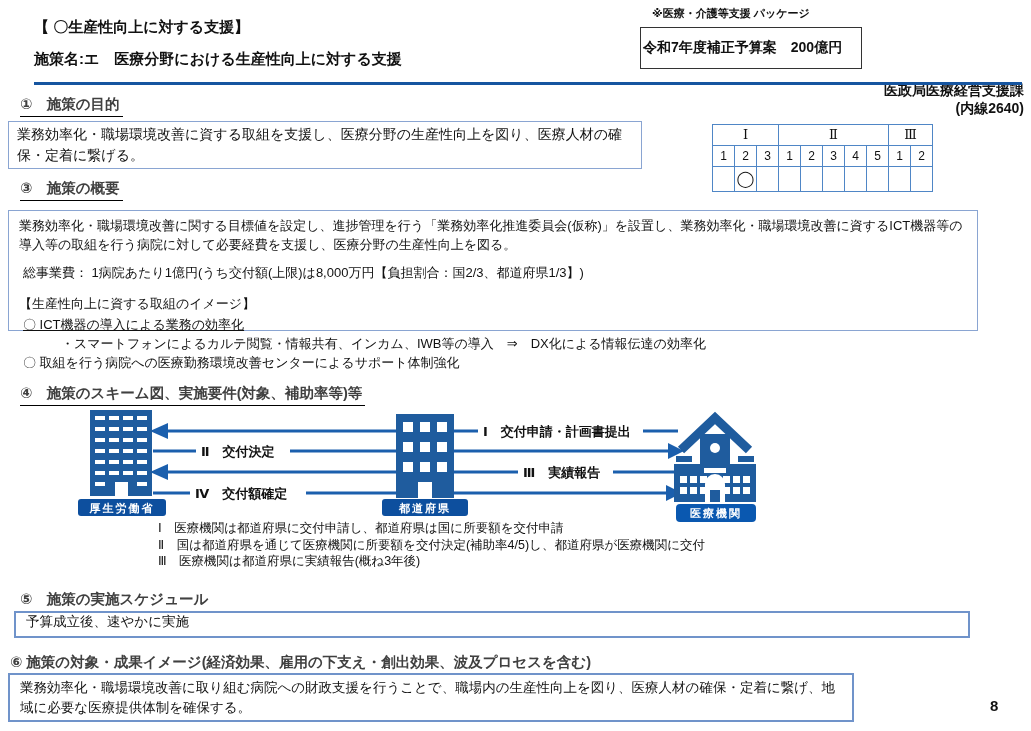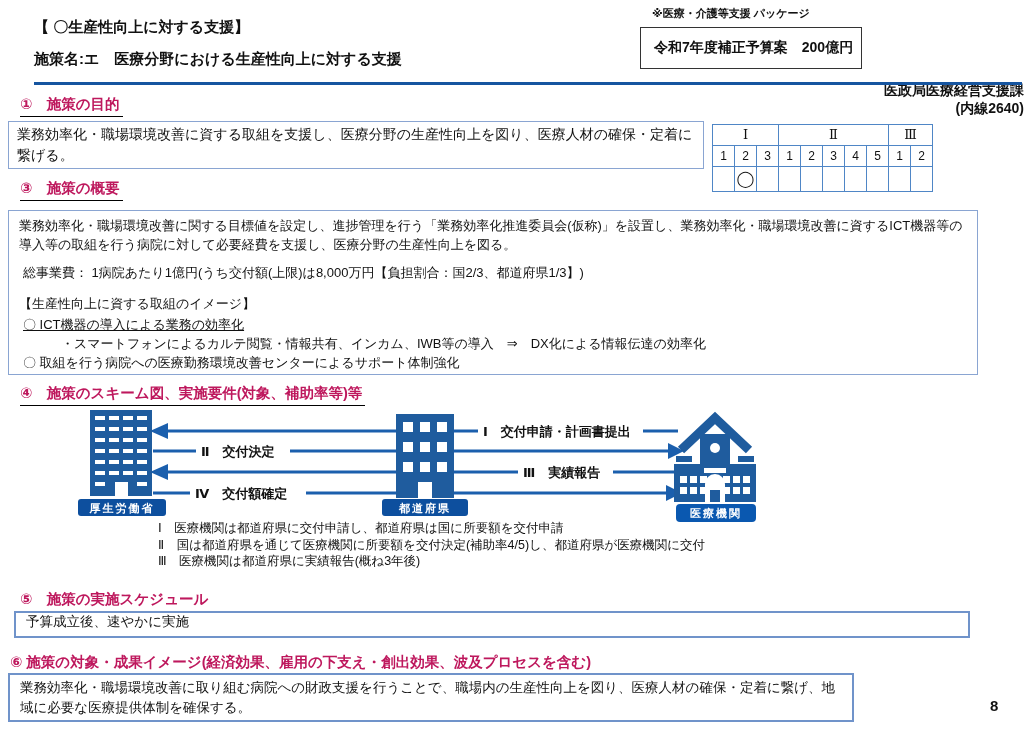--- a/index.html
+++ b/index.html
@@ -9,40 +9,40 @@
     overflow:hidden;
   }
   .abs { position:absolute; }
 
   
   .title1 { left:34px; top:18px;  font-size:15px; font-weight:bold; }
   .title2 { left:34px; top:50px;  font-size:15px; font-weight:bold; }
   .pkg    { left:652px; top:6px;  font-size:11px; font-weight:bold; }
   .budget { left:640px; top:27px; width:222px; height:42px; border:1px solid #333;
             box-sizing:border-box; display:flex; align-items:center;
-            padding-left:13px; font-size:14px; font-weight:bold; background:#fff; }
+            padding-left:2px; font-size:14px; font-weight:bold; background:#fff; }
   .dept   { left:860px; top:37px; width:164px; text-align:right; font-size:14px;
             font-weight:bold; line-height:18px;margin-top:44px; }
   .rule   { left:34px; top:82px; width:988px; height:3px; background:#1655a0; }
 
   
-  .sec-h { font-size:14.5px; font-weight:bold; color:#be185d;
+  .sec-h { font-size:14.5px; font-weight:bold; color:#404040;
            border-bottom:1.5px solid #000; padding:0 3px 2px 0; white-space:nowrap; }
   .h1 { left:20px;  top:95px; }
   .h2 { left:712px; top:95px; }
   .h3 { left:20px;  top:179px; }
   .h4 { left:20px;  top:384px; }
   .h5 { left:20px;  top:590px; }
   .h6 { left:10px;  top:653px; }
 
   
   .box  { border:1.5px solid #8aa5d2; box-sizing:border-box; background:#fff; }
-  .box1 { left:8px;  top:121px; width:696px; height:48px; padding:2px 8px;
+  .box1 { left:8px;  top:121px; width:634px; height:48px; padding:2px 8px;
           font-size:14px; line-height:21px; }
-  .box3 { left:8px;  top:210px; width:970px; height:165px; padding:5px 10px;
+  .box3 { left:8px;  top:210px; width:970px; height:121px; padding:5px 10px;
           font-size:13px; line-height:19px; }
   .box5 { left:14px; top:611px; width:956px; height:27px; padding:0 10px;
           border-width:2px; border-color:#7093ca; font-size:13.5px; }
   .box6 { left:8px;  top:673px; width:846px; height:49px; padding:3px 10px;
           border-width:2px; border-color:#7093ca; font-size:13.5px; line-height:20px; }
 
   .box3 .cost    { margin-top:9px;  padding-left:4px; }
   .box3 .img-h   { margin-top:12px; }
   .box3 .b1      { margin-top:2px;  padding-left:4px;text-decoration:underline; }
   .box3 .b1sub   { padding-left:42px; }

